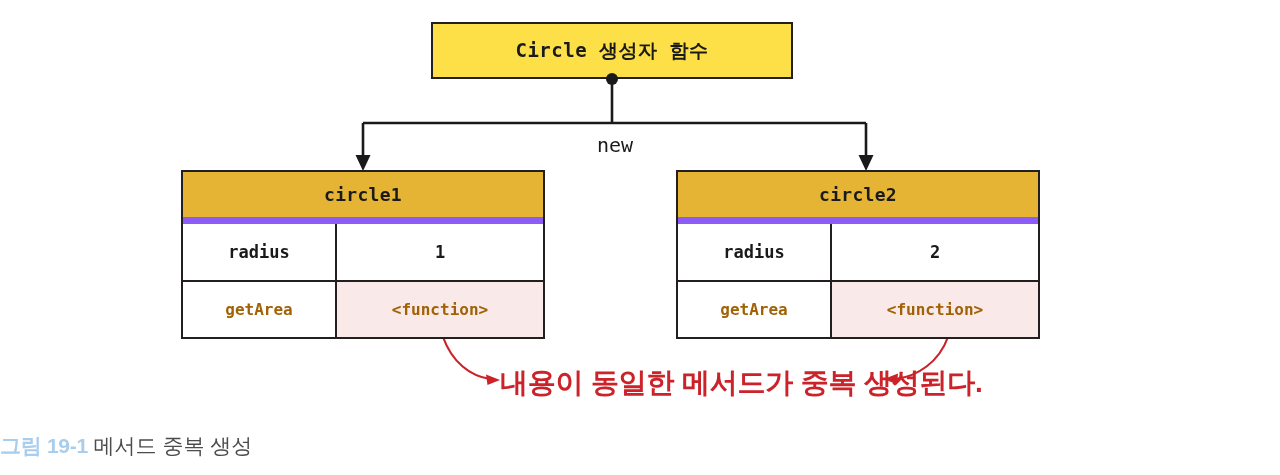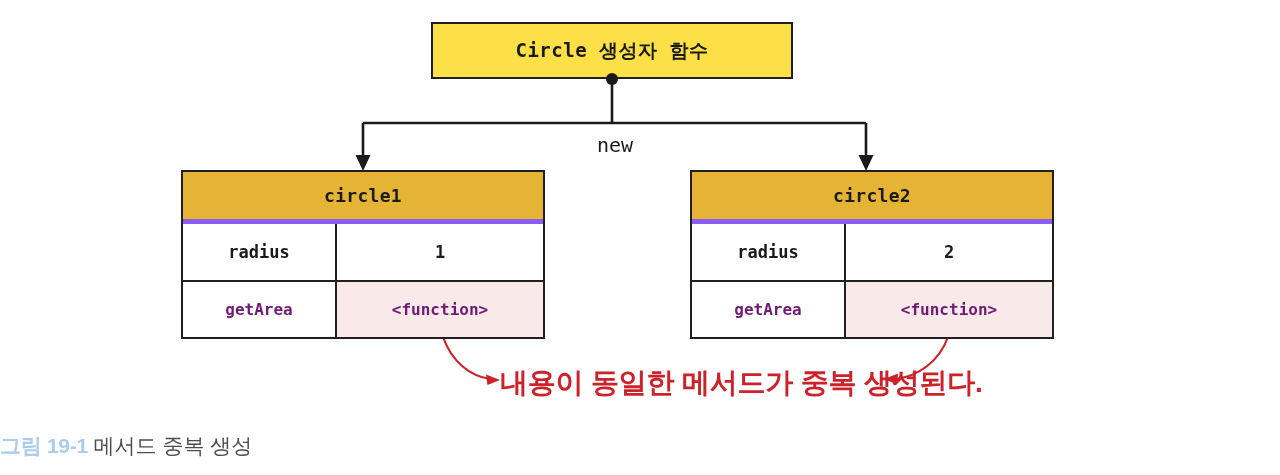--- a/index.html
+++ b/index.html
@@ -53,26 +53,26 @@
   
   .obj-table {
     position: absolute;
     box-sizing: border-box;
     border: 2px solid #231f20;
     background: #ffffff;
     display: flex;
     flex-direction: column;
   }
   #obj-left  { left: 181px; top: 170px; width: 364px; height: 169px; }
-  #obj-right { left: 690px; top: 170px; width: 364px; height: 169px; }
+  #obj-right { left: 676px; top: 170px; width: 364px; height: 169px; }
 
   .obj-header {
     height: 52px;
     background: #e5b435;
-    border-bottom: 5px solid #8b5cf6;
+    border-bottom: 7px solid #8b5cf6;
     display: flex;
     align-items: center;
     justify-content: center;
     box-sizing: border-box;
   }
   .obj-header-label {
     font-family: "DejaVu Sans Mono", "Liberation Mono", monospace;
     font-weight: bold;
     font-size: 18px;
     color: #1a1a1a;
@@ -98,21 +98,21 @@
     color: #1a1a1a;
   }
   .cell-key {
     width: 154px;
     border-right: 2px solid #231f20;
   }
   .cell-val {
     flex: 1 1 auto;
   }
   .cell.accent {
-    color: #701a75;
+    color: #a16207;
     font-weight: bold;
     font-size: 16px;
   }
   .cell.fill-pink {
     background: #fae9e9;
   }
 
   
   .wires {
     position: absolute;

